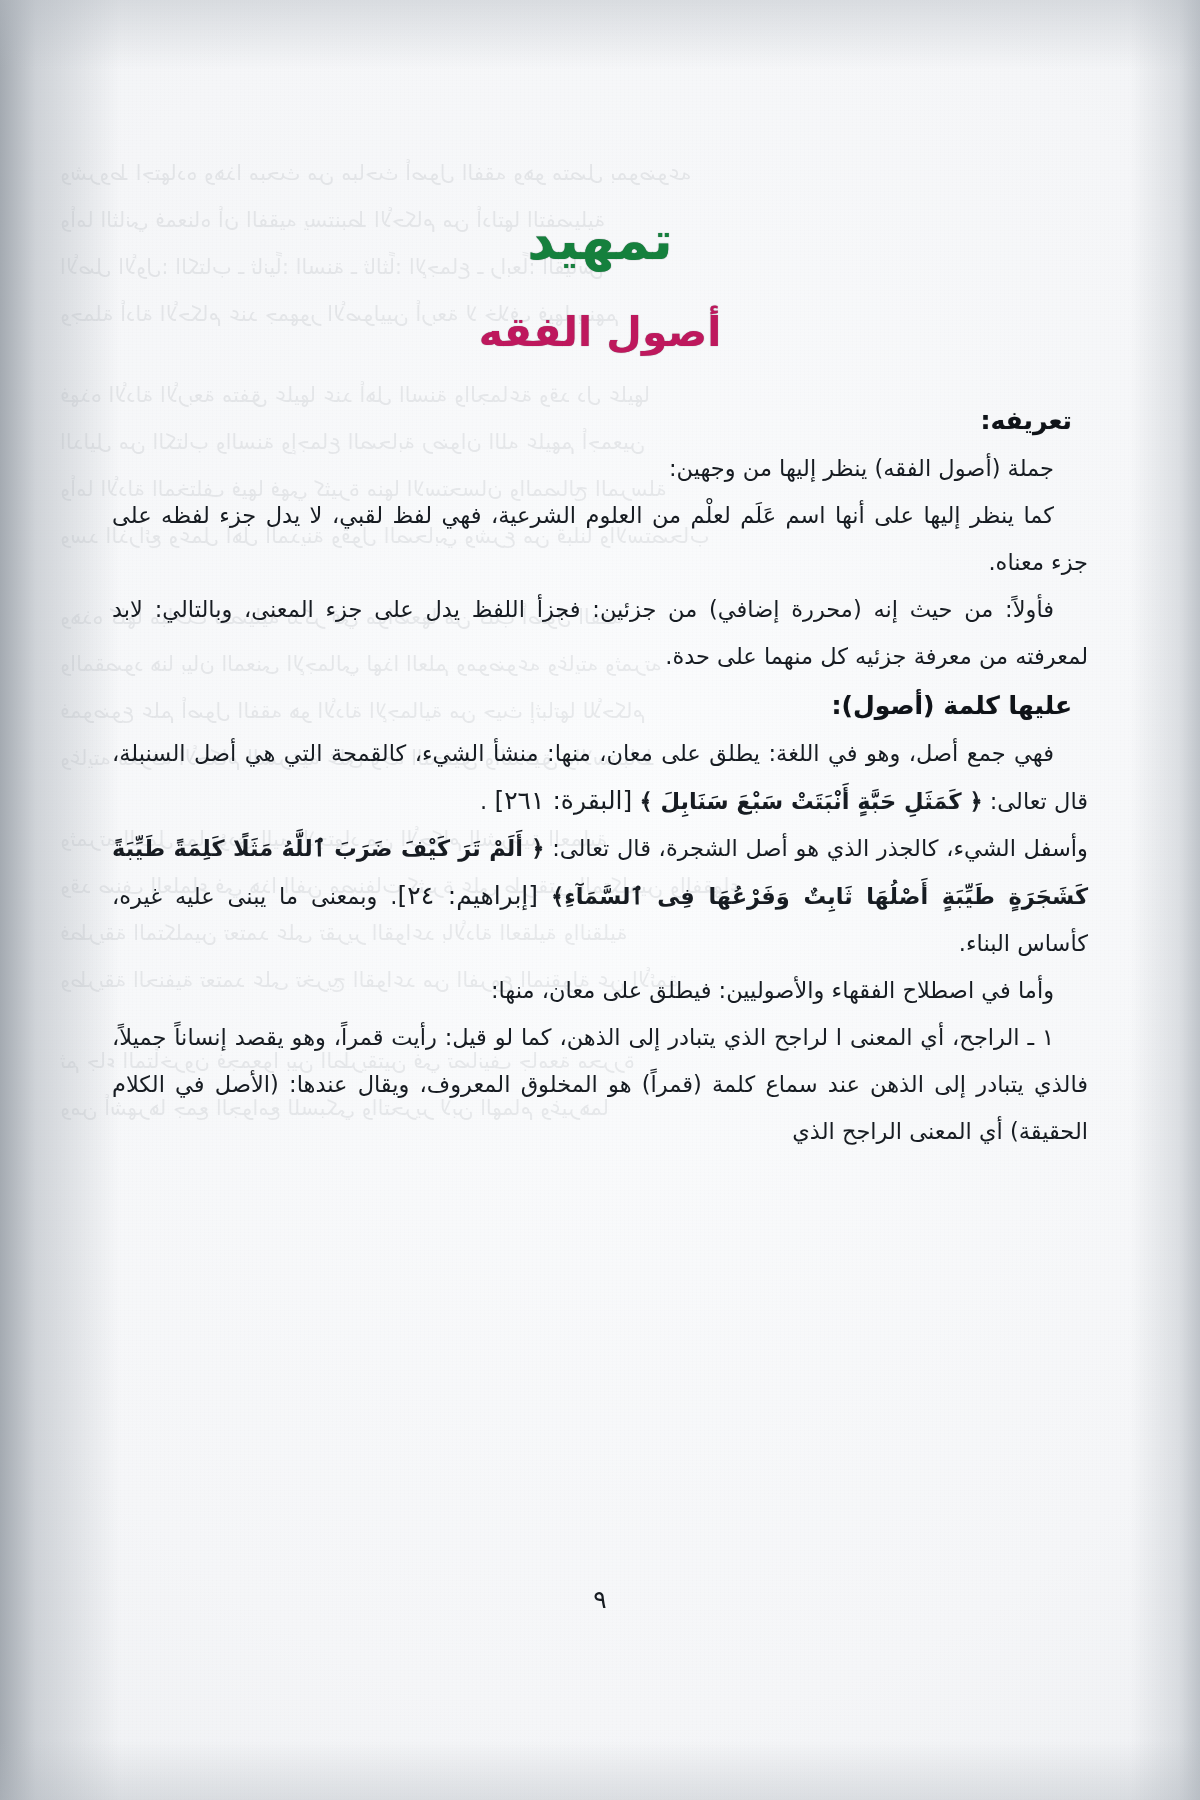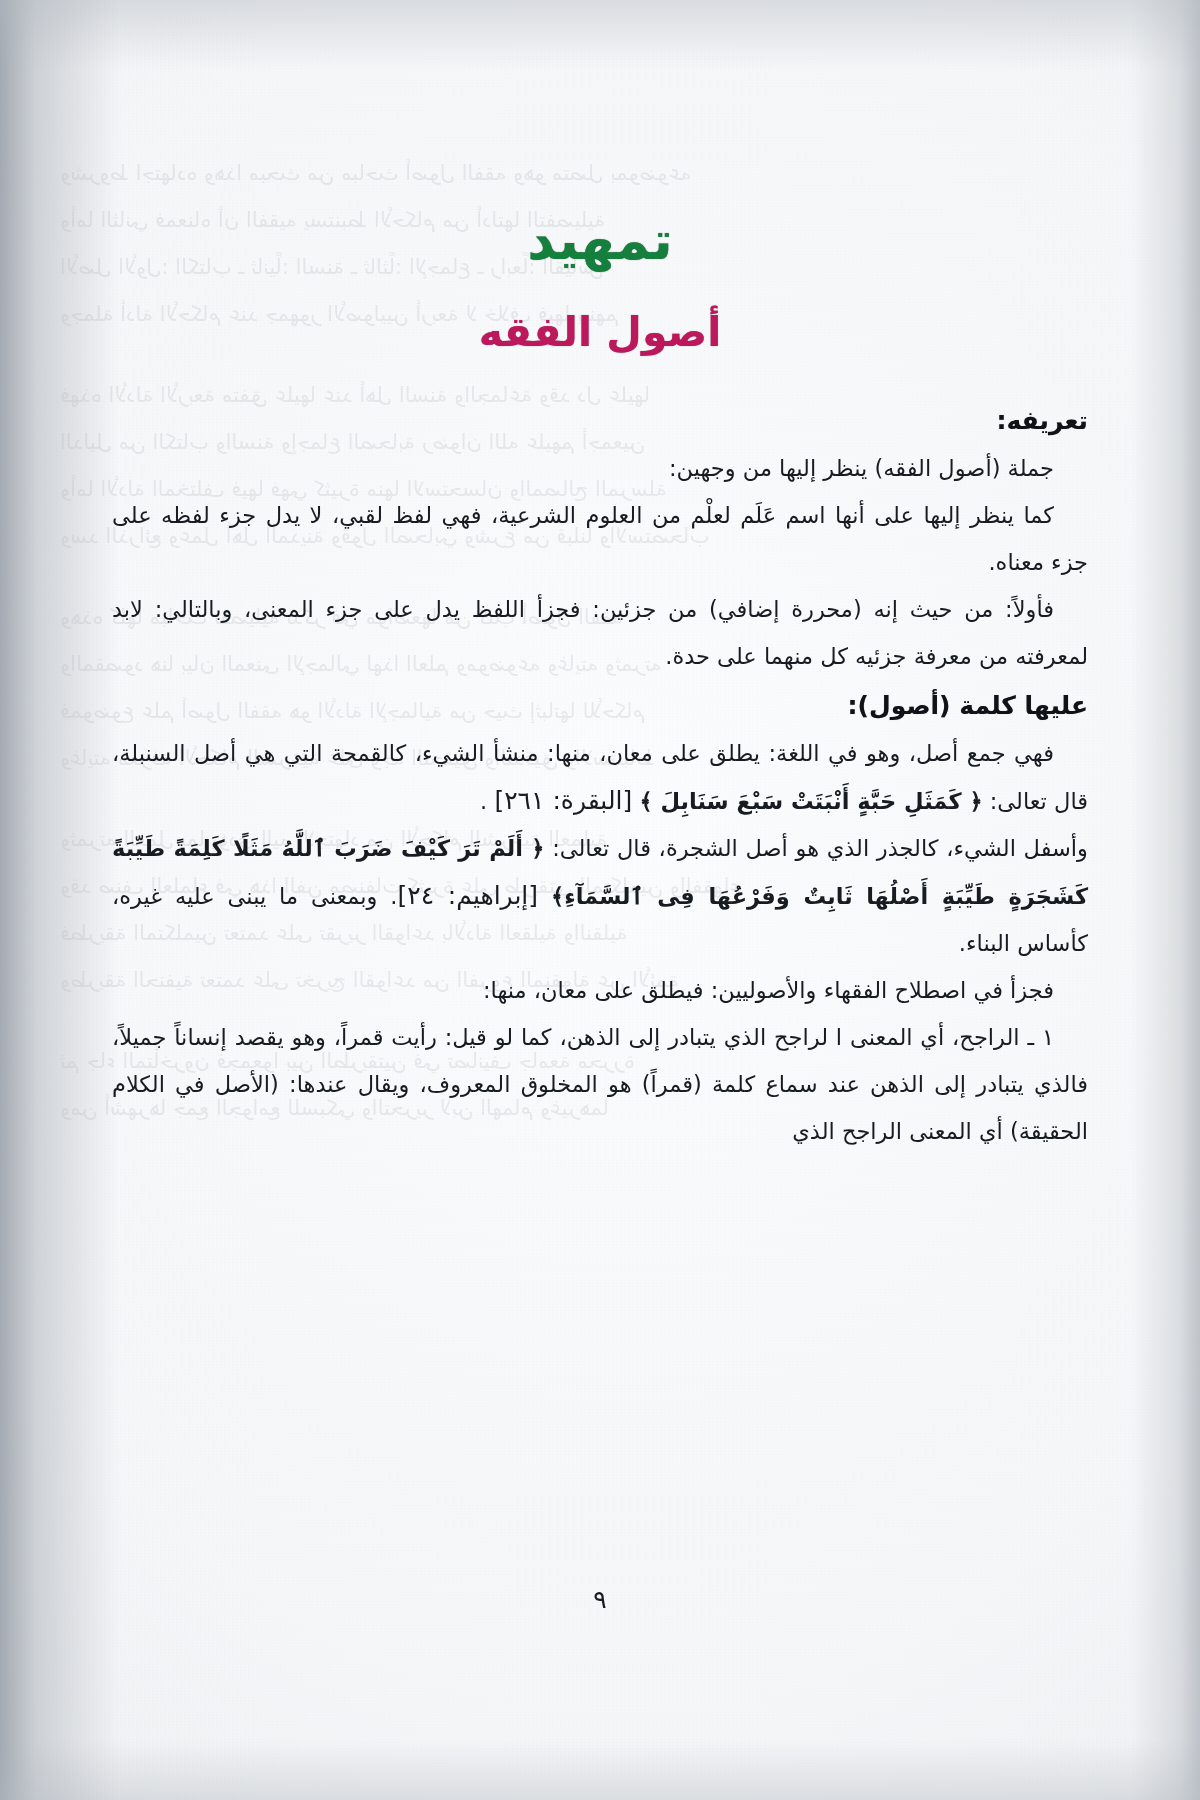--- a/index.html
+++ b/index.html
@@ -111,21 +111,21 @@
     line-height: 47px;
     color: #171c22;
     text-align: justify;
     text-justify: inter-word;
   }
 
   .sec-head {
     font-weight: 700;
     font-size: 25px;
     text-align: right;
-    margin: 4px 0 2px 0;
+    margin: 4px 16px 2px 0;
     line-height: 44px;
     color: #0f1318;
     text-shadow: 0 0 .7px rgba(20,25,32,.45);
   }
   .para {
     margin: 0 0 0 0;
     text-indent: 34px;
     text-align: justify;
     text-justify: inter-word;
   }
@@ -201,21 +201,21 @@
       </p>
 
       <p class="para">فأولاً: من حيث إنه (محررة إضافي) من جزئين: فجزأ اللفظ يدل على جزء المعنى، وبالتالي: لابد لمعرفته من معرفة جزئيه كل منهما على حدة.</p>
 
       <div class="sec-head">عليها كلمة (أصول):</div>
 
       <p class="para">فهي جمع أصل، وهو في اللغة: يطلق على معان، منها: منشأ الشيء، كالقمحة التي هي أصل السنبلة، قال تعالى: <span class="quran">﴿ كَمَثَلِ حَبَّةٍ أَنْبَتَتْ سَبْعَ سَنَابِلَ ﴾</span> <span class="cite">[البقرة: ٢٦١]</span> .</p>
 
       <p class="para noindent">وأسفل الشيء، كالجذر الذي هو أصل الشجرة، قال تعالى: <span class="quran">﴿ أَلَمْ تَرَ كَيْفَ ضَرَبَ ٱللَّهُ مَثَلًا كَلِمَةً طَيِّبَةً كَشَجَرَةٍ طَيِّبَةٍ أَصْلُهَا ثَابِتٌ وَفَرْعُهَا فِى ٱلسَّمَآءِ﴾</span> <span class="cite">[إبراهيم: ٢٤]</span>. وبمعنى ما يبنى عليه غيره، كأساس البناء.</p>
 
-      <p class="para"><span class="b">فجزأ في اصطلاح الفقهاء والأصوليين</span>: فيطلق على معان، منها:</p>
+      <p class="para"><span class="b">وأما في اصطلاح الفقهاء والأصوليين</span>: فيطلق على معان، منها:</p>
 
       <p class="para">١ ـ <span class="b">الراجح</span>، أي المعنى ا لراجح الذي يتبادر إلى الذهن، كما لو قيل: رأيت قمراً، وهو يقصد إنساناً جميلاً، فالذي يتبادر إلى الذهن عند سماع كلمة (قمراً) هو المخلوق المعروف، ويقال عندها: <span class="b">(الأصل في الكلام الحقيقة)</span> أي المعنى <span class="b">الراجح</span> الذي</p>
 
     </div>
   </div>
 
   <div class="folio">٩</div>
 
 </div>
 

